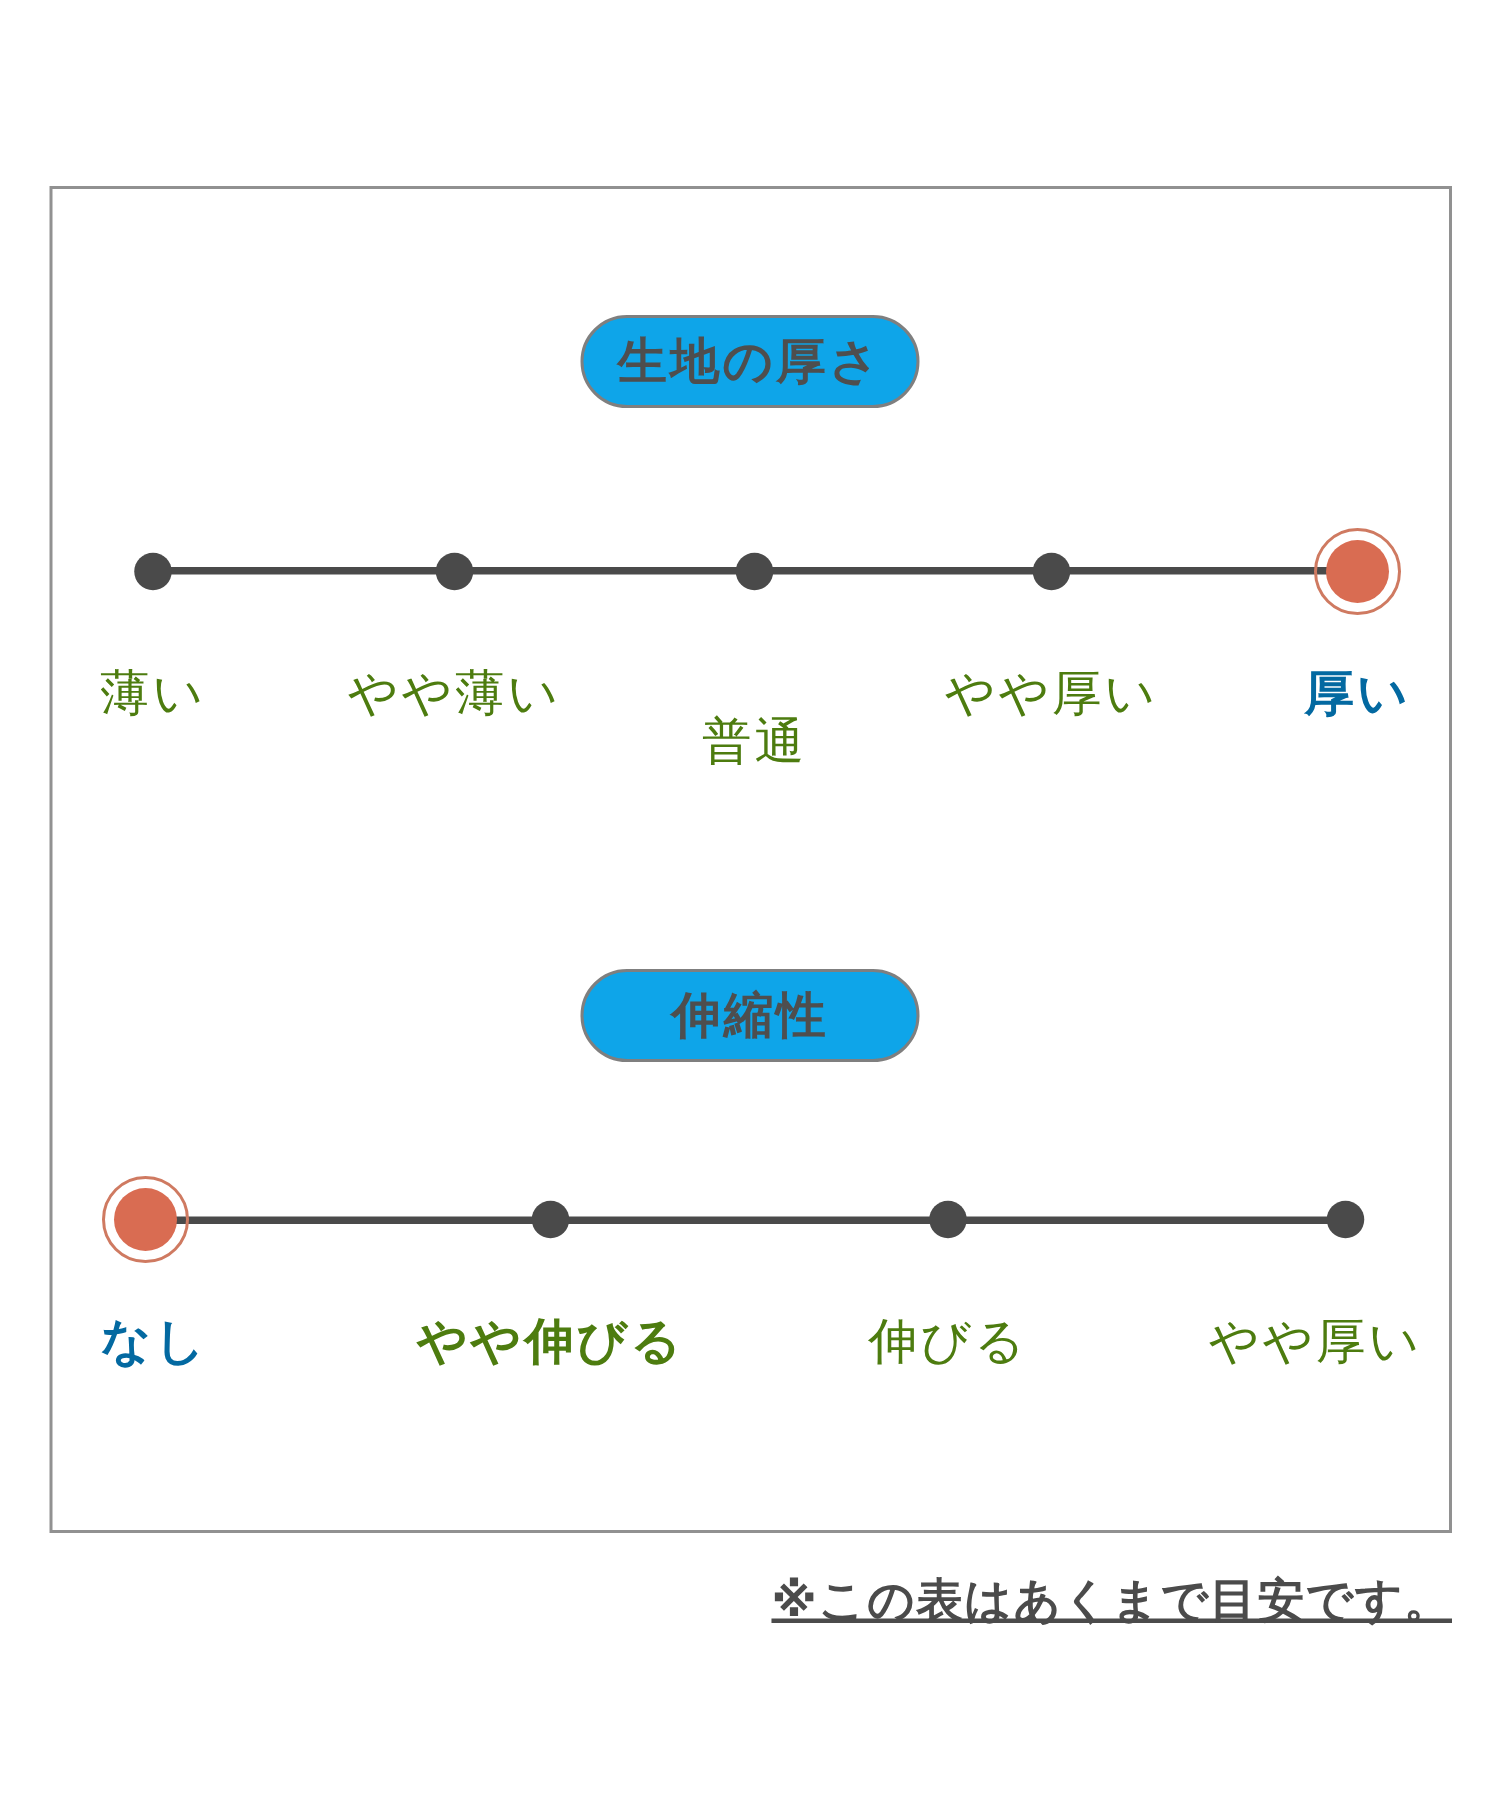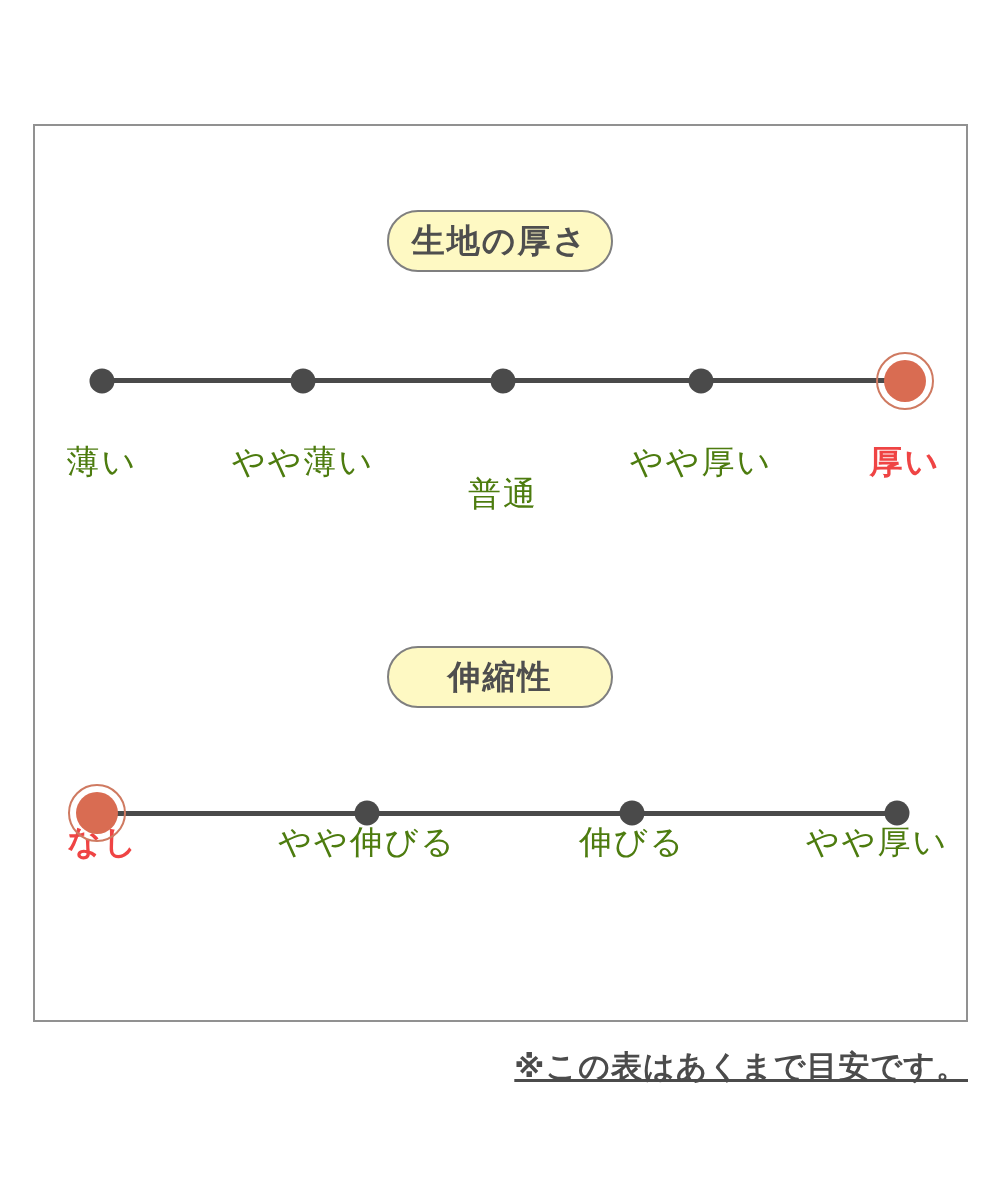--- a/index.html
+++ b/index.html
@@ -21,21 +21,21 @@
   .pill {
     position: absolute;
     left: 387px;
     width: 226px; height: 62px;
     border: 2px solid #7f7f7f;
     border-radius: 34px;
     box-sizing: border-box;
     display: flex; align-items: center; justify-content: center;
     font-size: 33px; font-weight: 600; color: #4e4e4e;
     letter-spacing: 2px;
-    background: #fef9c3;
+    background: #0ea5e9;
   }
   .pill-1 { top: 210px; }
   .pill-2 { top: 646px; text-align: center; }
   .scale-line {
     position: absolute;
     height: 5px;
     background: #4a4a4a;
     border-radius: 3px;
     z-index: 1;
   }
@@ -67,23 +67,23 @@
   .pt-label {
     position: absolute;
     transform: translateX(-50%);
     font-size: 33px;
     font-weight: 500;
     color: #4d7c0f;
     letter-spacing: 2px;
     white-space: nowrap;
     z-index: 2;
   }
-  .pt-label.selected { font-weight: 700; color: #ef4444; }
+  .pt-label.selected { font-weight: 700; color: #0369a1; }
   .labels-1 { top: 440px; }
-  .labels-2 { top: 820px; }
+  .labels-2 { top: 872px; }
   .footnote {
     position: absolute;
     right: 32px; top: 1046px;
     font-size: 31px;
     font-weight: 600;
     color: #4b4b4b;
     letter-spacing: 1px;
     white-space: nowrap;
     text-decoration: underline;
   }
@@ -120,17 +120,17 @@
 <div class="scale-line line-2"></div>
 
 <div class="sel-ring" style="left:97px; top:813px;">
   <div class="sel-dot"></div>
 </div>
 <div class="dot" style="left:367px; top:813px;"></div>
 <div class="dot" style="left:632px; top:813px;"></div>
 <div class="dot" style="left:897px; top:813px;"></div>
 
 <div class="pt-label labels-2 selected" style="left:103px;">なし</div>
-<div class="pt-label labels-2" style="left:367px;">やや伸びる</div>
+<div class="pt-label labels-2" style="left:367px;font-weight:bold;">やや伸びる</div>
 <div class="pt-label labels-2" style="left:632px;">伸びる</div>
 <div class="pt-label labels-2" style="left:877px;">やや厚い</div>
 
 <div class="footnote">※この表はあくまで目安です。</div>
 
 </body></html>

